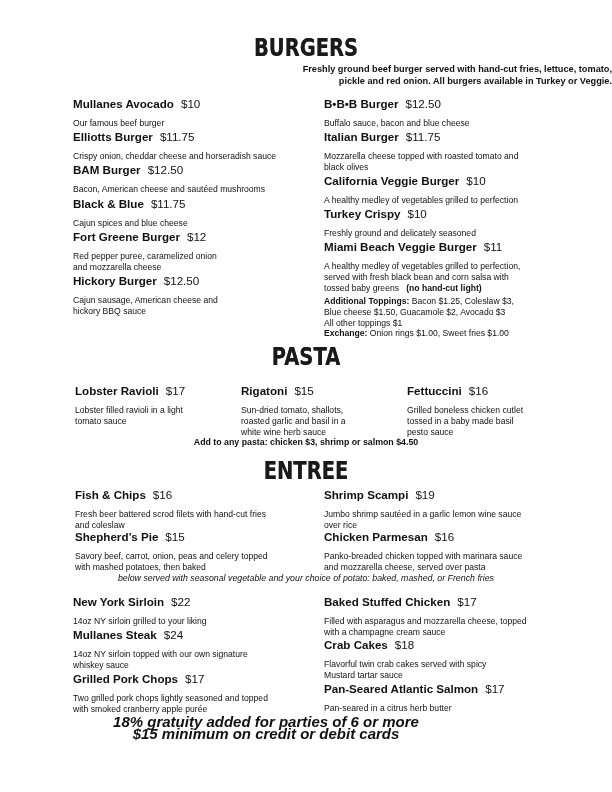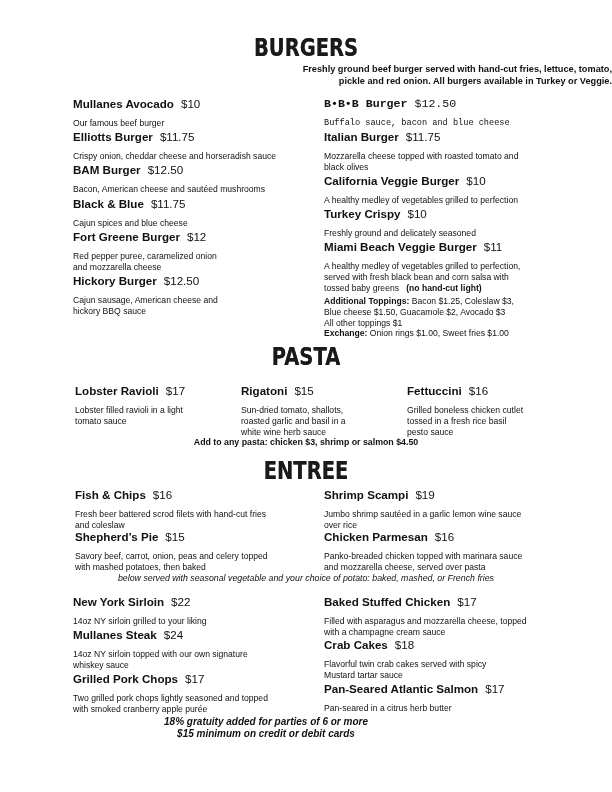--- a/index.html
+++ b/index.html
@@ -73,21 +73,21 @@
     }
     .note.bold { font-weight: bold; }
     .note.italic { font-style: italic; }
     .footer {
       position: absolute;
       left: 0;
       width: 532px;
       text-align: center;
       font-weight: bold;
       font-style: italic;
-      font-size: 10px;
+      font-size: 15px;
       line-height: 12px;
     }
     .toppings {
       position: absolute;
       left: 324px;
       top: 296px;
       font-size: 8.6px;
       line-height: 10.8px;
     }
     .toppings b { font-weight: bold; }
@@ -133,21 +133,21 @@
   </div>
 </div>
 <div class="item" style="left:73px; top:274px;">
   <div class="item-title"><span>Hickory Burger</span><span class="item-price">$12.50</span></div>
   <div class="item-desc">
     <div>Cajun sausage, American cheese and</div>
     <div>hickory BBQ sauce</div>
   </div>
 </div>
 
-<div class="item" style="left:324px; top:97px;font-family:Liberation Mono, monospace;">
+<div class="item" style="left:324px; top:97px;">
   <div class="item-title"><span>B•B•B Burger</span><span class="item-price">$12.50</span></div>
   <div class="item-desc">
       <div>Buffalo sauce, bacon and blue cheese</div>
     </div>
 </div>
 <div class="item" style="left:324px; top:130px;">
   <div class="item-title"><span>Italian Burger</span><span class="item-price">$11.75</span></div>
   <div class="item-desc">
     <div>Mozzarella cheese topped with roasted tomato and</div>
     <div>black olives</div>
@@ -195,21 +195,21 @@
   <div class="item-desc">
     <div>Sun-dried tomato, shallots,</div>
     <div>roasted garlic and basil in a</div>
     <div>white wine herb sauce</div>
   </div>
 </div>
 <div class="item" style="left:407px; top:384px;">
   <div class="item-title"><span>Fettuccini</span><span class="item-price">$16</span></div>
   <div class="item-desc">
     <div>Grilled boneless chicken cutlet</div>
-    <div>tossed in a fresh rice basil</div>
+    <div>tossed in a baby made basil</div>
     <div>pesto sauce</div>
   </div>
 </div>
 
 <div class="note bold" style="top:437px;">Add to any pasta: chicken $3, shrimp or salmon $4.50</div>
 
 <div class="section-heading" style="top:458px;"><span>ENTREE</span></div>
 
 <div class="item" style="left:75px; top:488px;">
   <div class="item-title"><span>Fish &amp; Chips</span><span class="item-price">$16</span></div>

